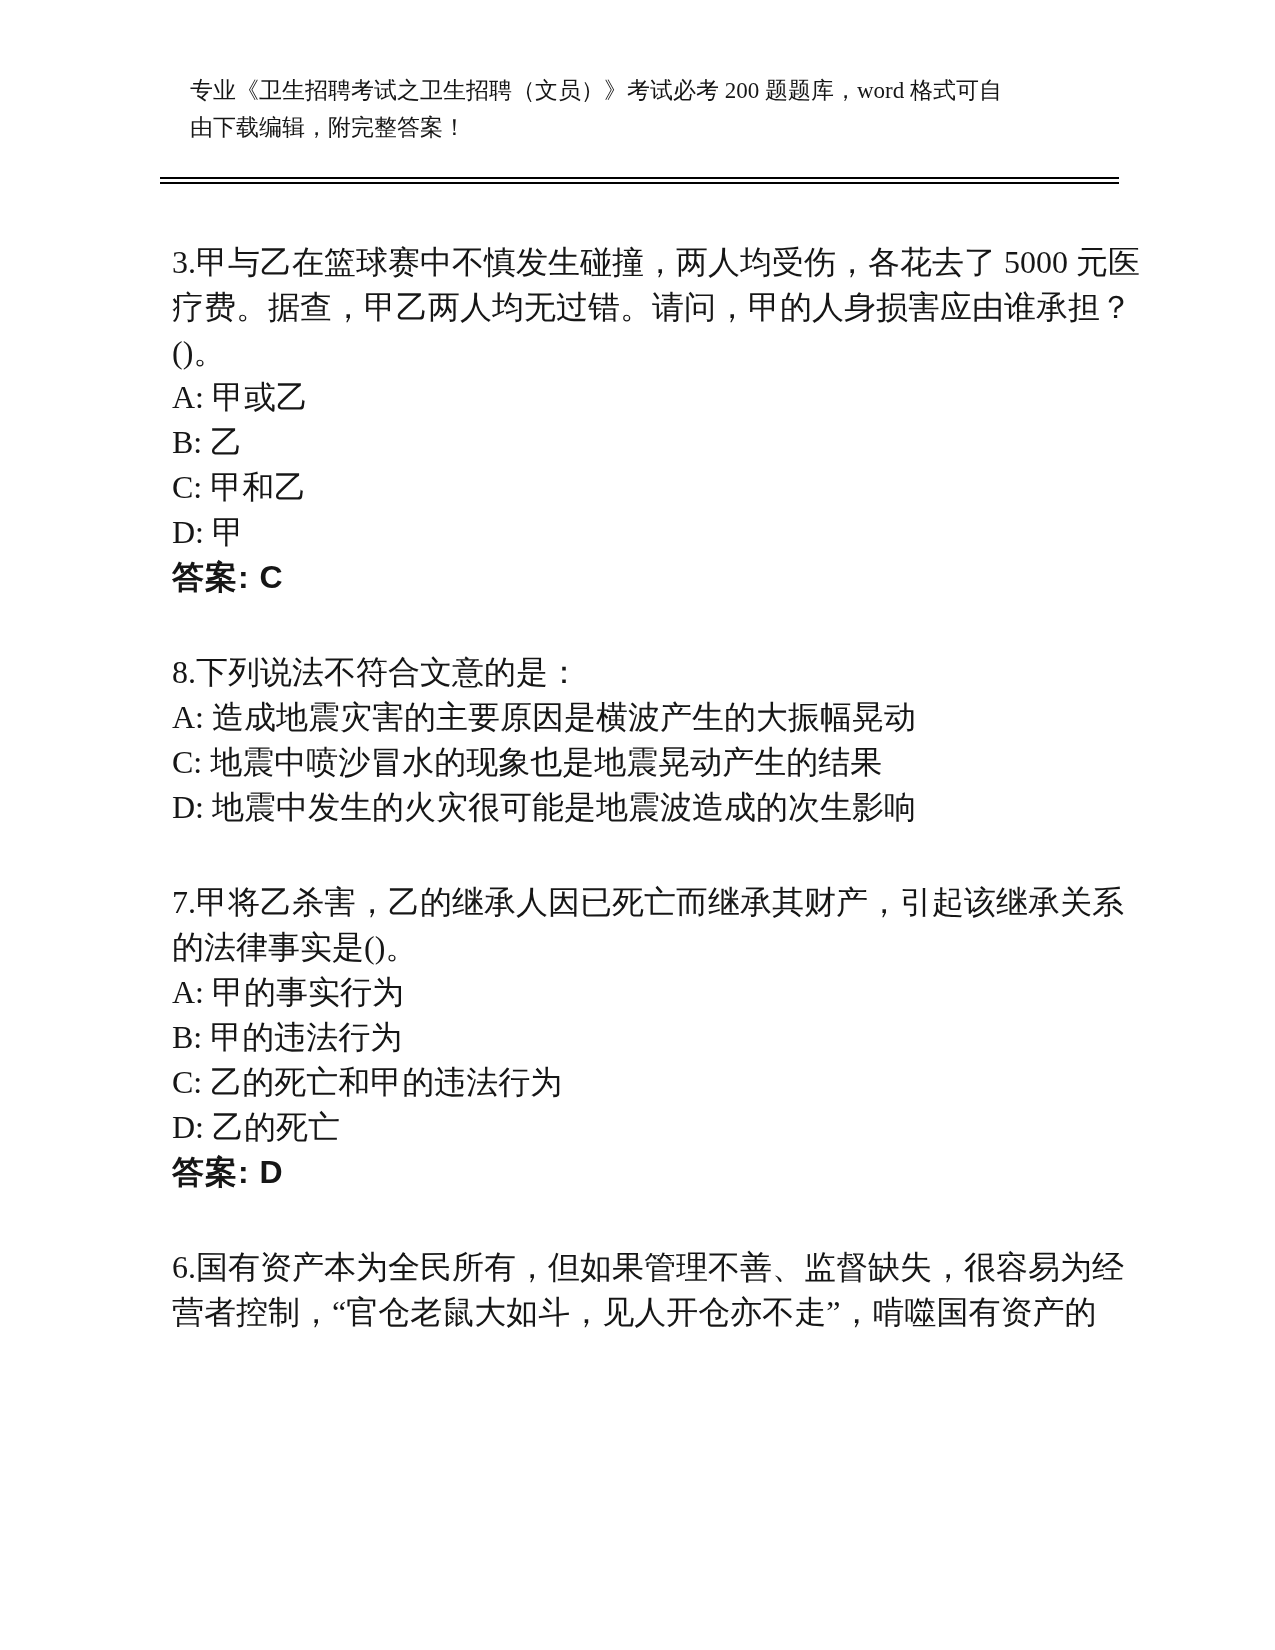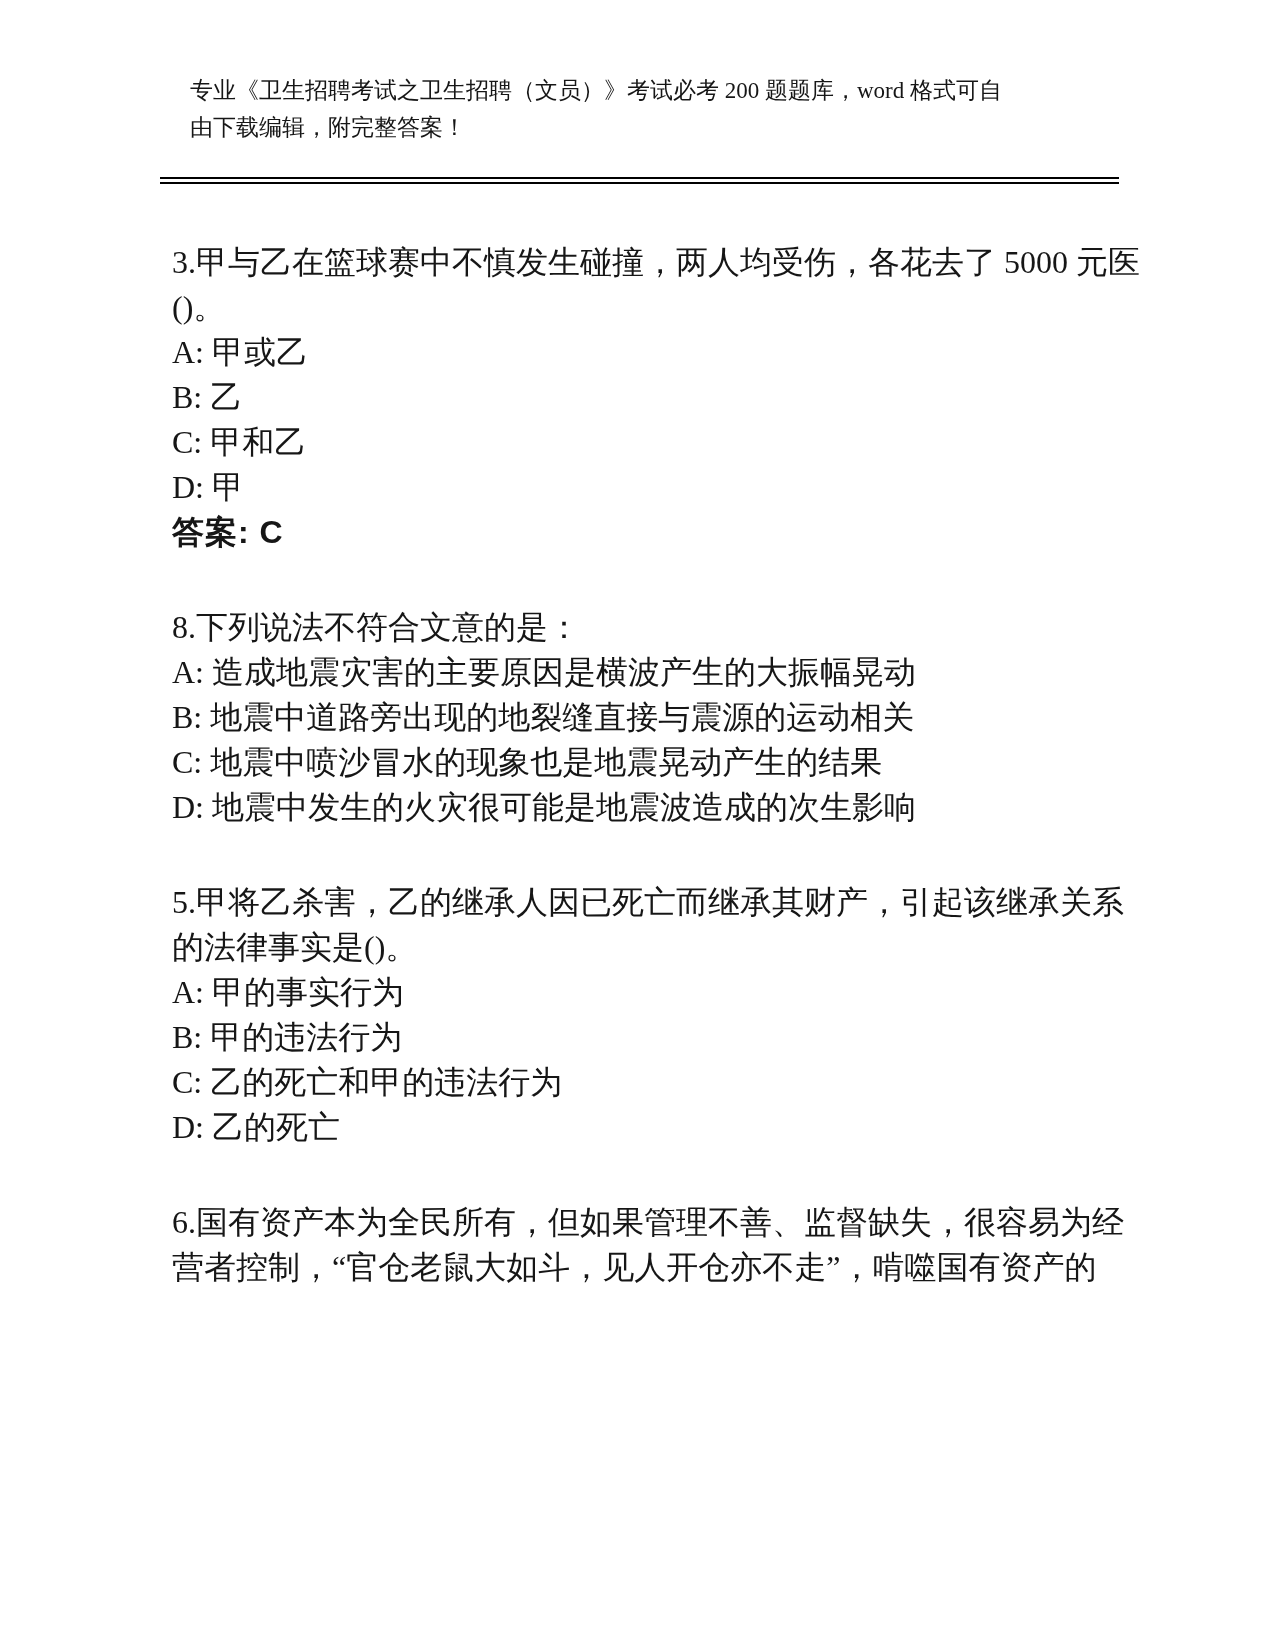--- a/index.html
+++ b/index.html
@@ -59,41 +59,42 @@
   <div class="doc-header">
     <div class="hline">专业《卫生招聘考试之卫生招聘（文员）》考试必考 200 题题库，word 格式可自</div>
     <div class="hline">由下载编辑，附完整答案！</div>
   </div>
 
   <div class="header-divider"></div>
 
   <div class="questions">
       <div class="question">
         <div class="line stem">3.甲与乙在篮球赛中不慎发生碰撞，两人均受伤，各花去了 5000 元医</div>
+        <div class="line stem">疗费。据查，甲乙两人均无过错。请问，甲的人身损害应由谁承担？</div>
         <div class="line stem">()。</div>
         <div class="line option">A: 甲或乙</div>
         <div class="line option">B: 乙</div>
         <div class="line option">C: 甲和乙</div>
         <div class="line option">D: 甲</div>
         <div class="line answer">答案: C</div>
       </div>
       <div class="question">
         <div class="line stem">8.下列说法不符合文意的是：</div>
         <div class="line option">A: 造成地震灾害的主要原因是横波产生的大振幅晃动</div>
-        <div class="line option">B: 地震中道路旁出现的地裂缝直接与震源的运动相关</div>
         <div class="line option">C: 地震中喷沙冒水的现象也是地震晃动产生的结果</div>
         <div class="line option">D: 地震中发生的火灾很可能是地震波造成的次生影响</div>
       </div>
       <div class="question">
-        <div class="line stem">5.甲将乙杀害，乙的继承人因已死亡而继承其财产，引起该继承关系</div>
+        <div class="line stem">7.甲将乙杀害，乙的继承人因已死亡而继承其财产，引起该继承关系</div>
         <div class="line stem">的法律事实是()。</div>
         <div class="line option">A: 甲的事实行为</div>
         <div class="line option">B: 甲的违法行为</div>
         <div class="line option">C: 乙的死亡和甲的违法行为</div>
         <div class="line option">D: 乙的死亡</div>
+        <div class="line answer">答案: D</div>
       </div>
       <div class="question">
         <div class="line stem">6.国有资产本为全民所有，但如果管理不善、监督缺失，很容易为经</div>
         <div class="line stem">营者控制，“官仓老鼠大如斗，见人开仓亦不走”，啃噬国有资产的</div>
       </div>
     </div>
 
 </div>
 
 </body></html>

